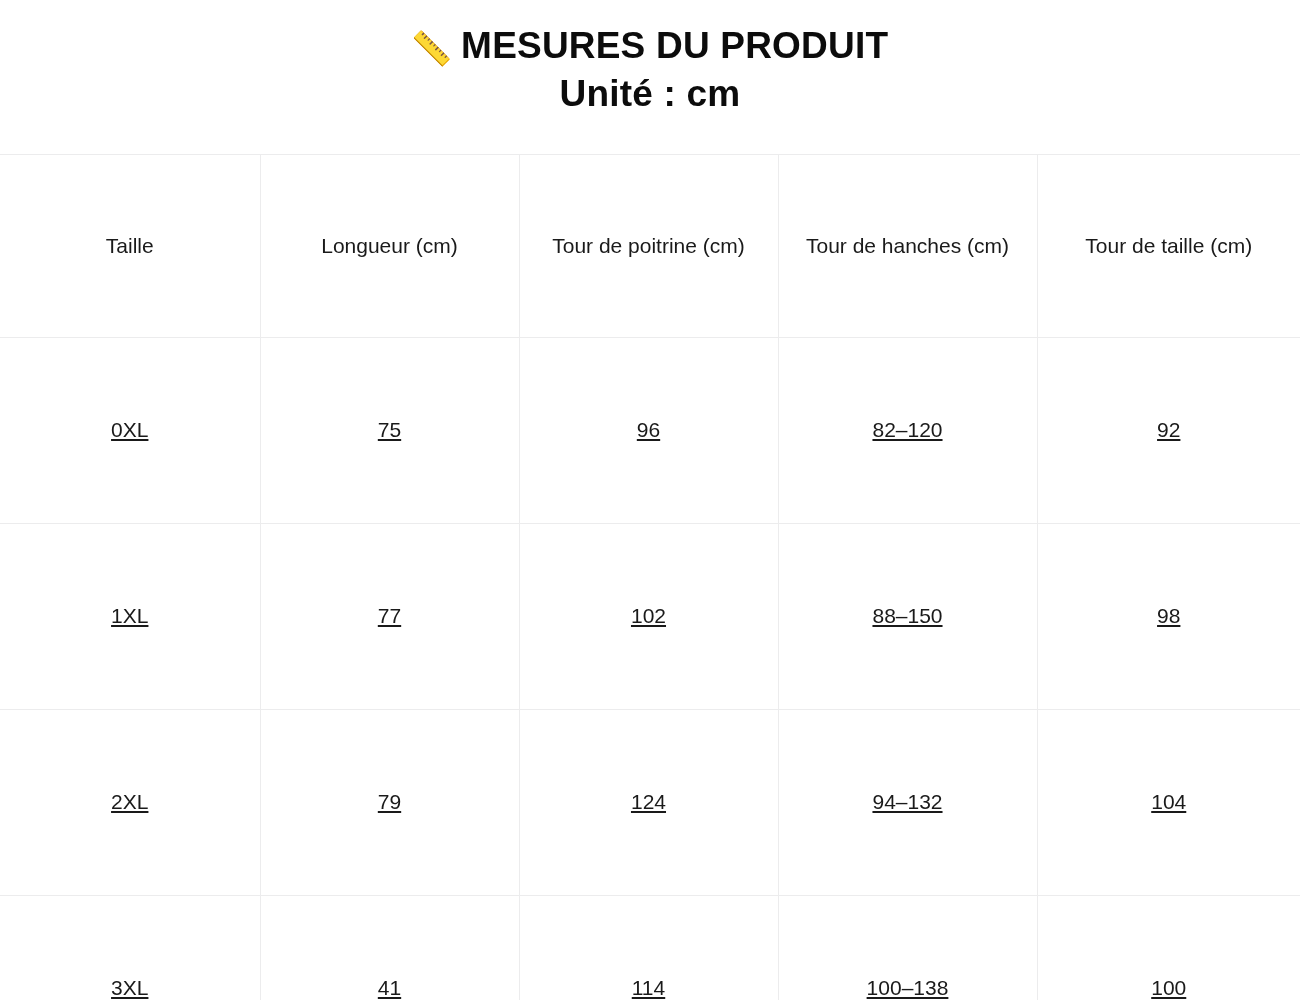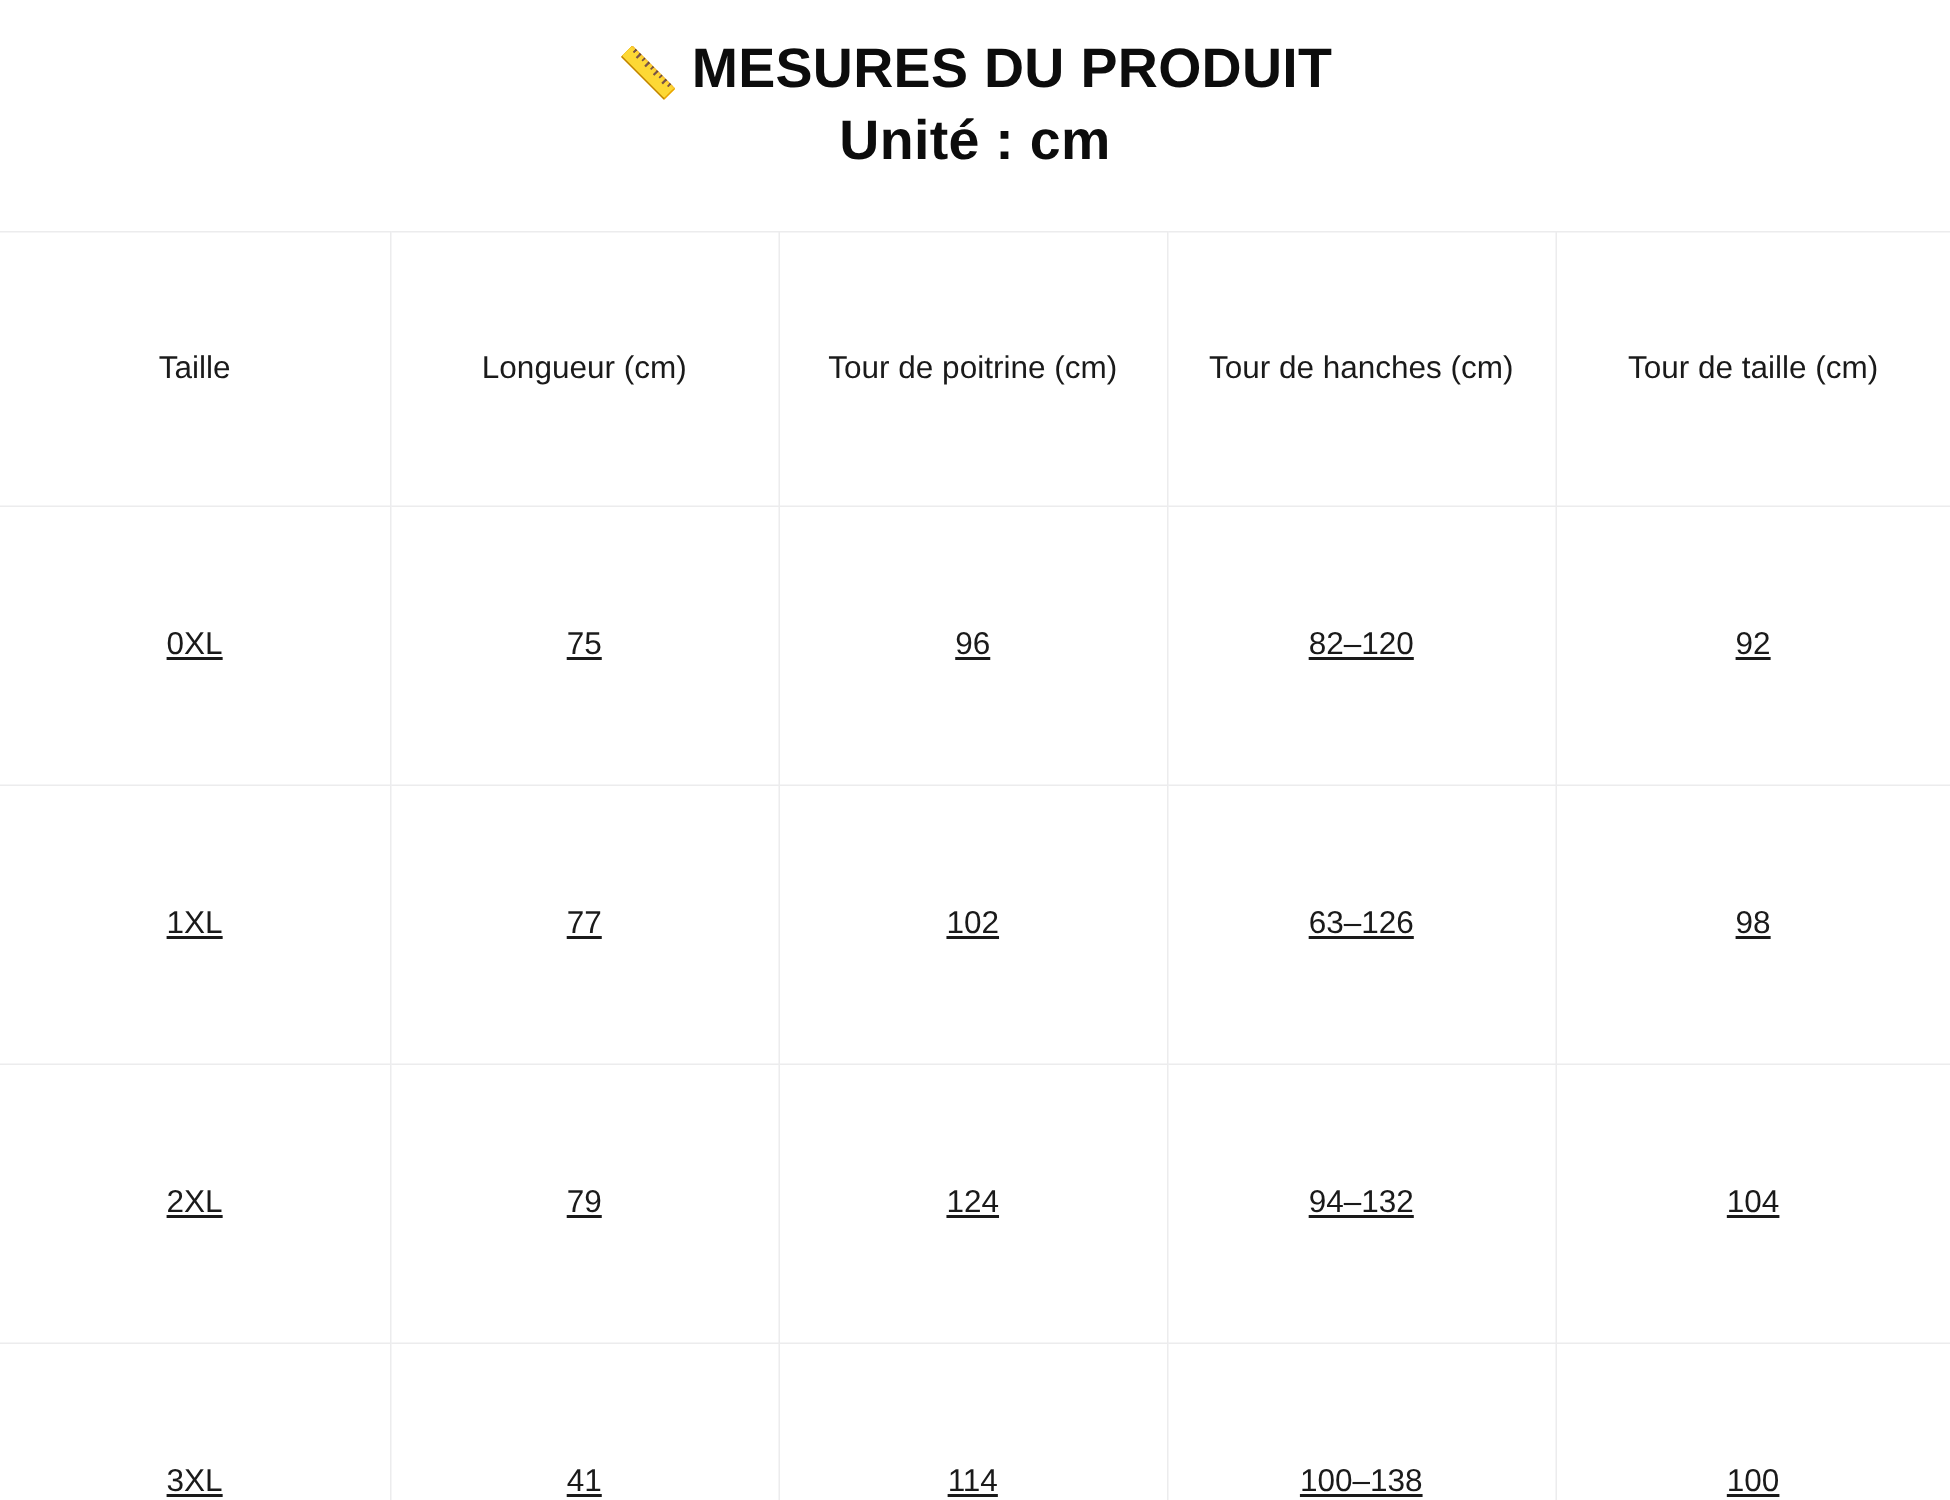--- a/index.html
+++ b/index.html
@@ -110,21 +110,21 @@
         <td>0XL</td>
         <td>75</td>
         <td>96</td>
         <td>82–120</td>
         <td>92</td>
       </tr>
       <tr>
         <td>1XL</td>
         <td>77</td>
         <td>102</td>
-        <td>63–126</td>
+        <td>88–150</td>
         <td>98</td>
       </tr>
       <tr>
         <td>2XL</td>
         <td>79</td>
         <td>124</td>
         <td>94–132</td>
         <td>104</td>
       </tr>
       <tr>

